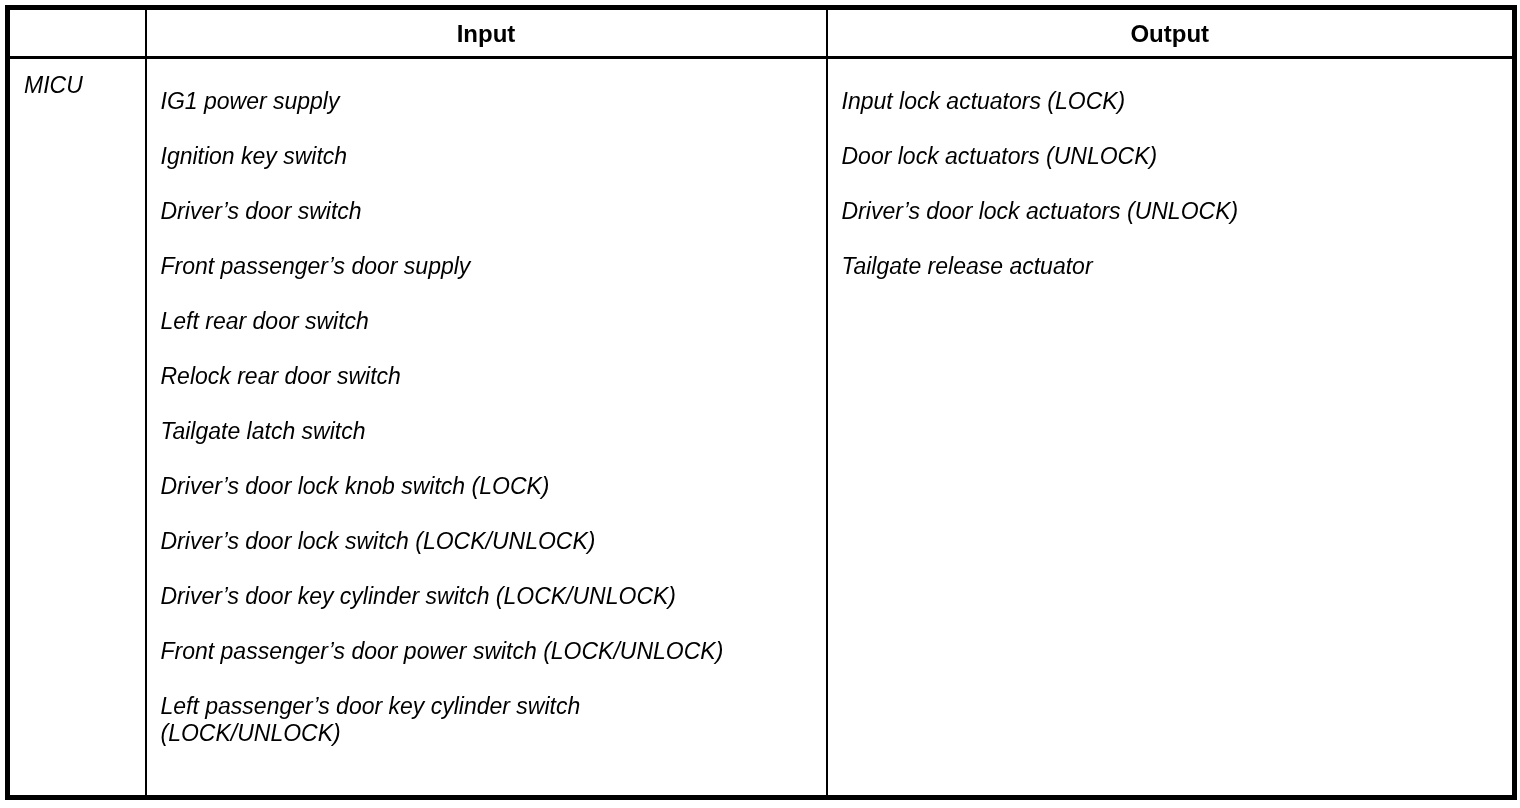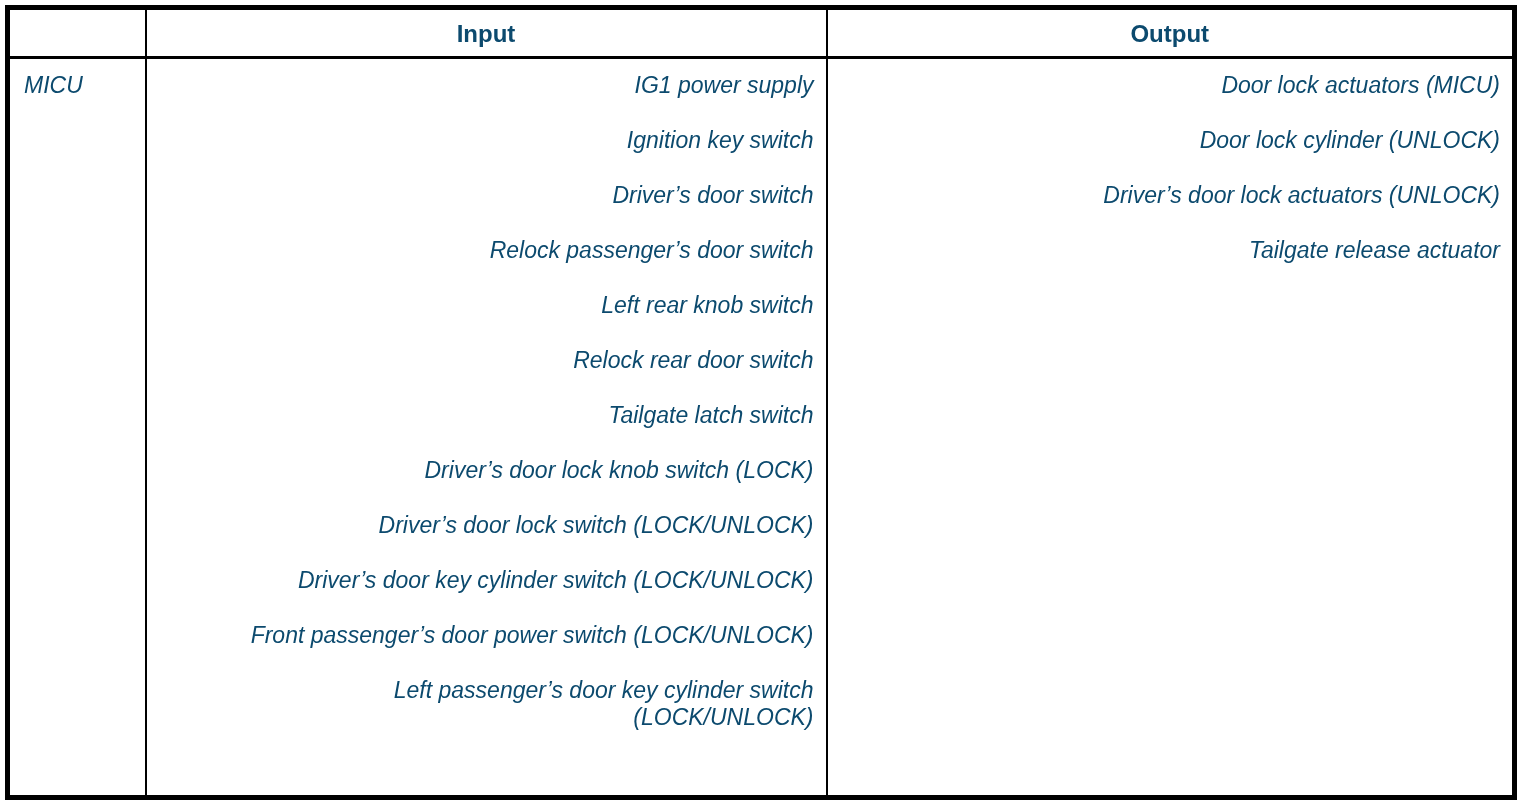--- a/index.html
+++ b/index.html
@@ -27,21 +27,21 @@
     border: 5px solid #000000;
   }
   col.c-source { width: 138px; }
   col.c-input  { width: 681px; }
   col.c-output { width: 688px; }
 
   th, td {
     border: 2px solid #000000;
     font-size: 23px;
     line-height: 27px;
-    color: #0c4a6e;
+    color: #000000;
   }
   thead th {
     height: 46px;
     font-size: 24px;
     font-weight: bold;
     text-align: center;
     vertical-align: middle;
     border-bottom: 3px solid #000000;
     padding: 0;
   }
@@ -51,23 +51,22 @@
     padding: 13px 12px 14px 14px;
     font-style: italic;
   }
   tr.row-bcan td {
     height: 20px;
     padding-top: 11px;
     padding-bottom: 10px;
   }
   tr.row-bcan { border-top: 3px solid #000000; }
   .item {
-    margin: 0 0 28px 0;
+    margin: 16px 0 28px 0;
     white-space: pre-line;
-    text-align: right;
   }
   .item:last-child { margin-bottom: 0; }
   .src-label { margin: 0; }
 </style>
 </head>
 <body>
 
 <div class="page">
   <table class="io-table">
     <colgroup>
@@ -84,33 +83,33 @@
     </thead>
     <tbody>
       <tr class="row-micu">
         <td>
           <p class="src-label">MICU</p>
         </td>
         <td>
           <p class="item">IG1 power supply</p>
           <p class="item">Ignition key switch</p>
           <p class="item">Driver’s door switch</p>
-          <p class="item">Relock passenger’s door switch</p>
-          <p class="item">Left rear knob switch</p>
+          <p class="item">Front passenger’s door supply</p>
+          <p class="item">Left rear door switch</p>
           <p class="item">Relock rear door switch</p>
           <p class="item">Tailgate latch switch</p>
           <p class="item">Driver’s door lock knob switch (LOCK)</p>
           <p class="item">Driver’s door lock switch (LOCK/UNLOCK)</p>
           <p class="item">Driver’s door key cylinder switch (LOCK/UNLOCK)</p>
           <p class="item">Front passenger’s door power switch (LOCK/UNLOCK)</p>
           <p class="item">Left passenger’s door key cylinder switch
 (LOCK/UNLOCK)</p>
         </td>
         <td>
-          <p class="item">Door lock actuators (MICU)</p>
-          <p class="item">Door lock cylinder (UNLOCK)</p>
+          <p class="item">Input lock actuators (LOCK)</p>
+          <p class="item">Door lock actuators (UNLOCK)</p>
           <p class="item">Driver’s door lock actuators (UNLOCK)</p>
           <p class="item">Tailgate release actuator</p>
         </td>
       </tr>
     </tbody>
   </table>
 </div>
 
 </body></html>

